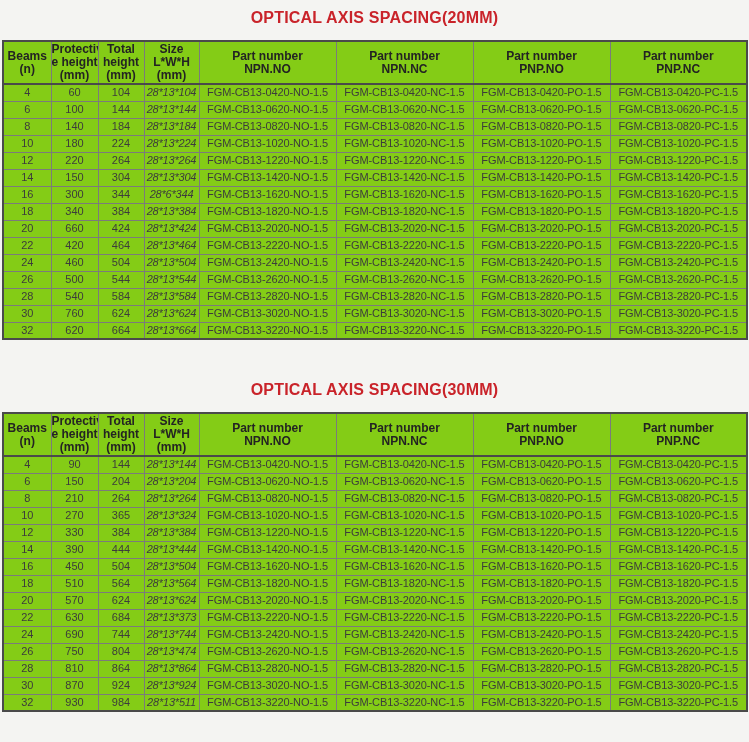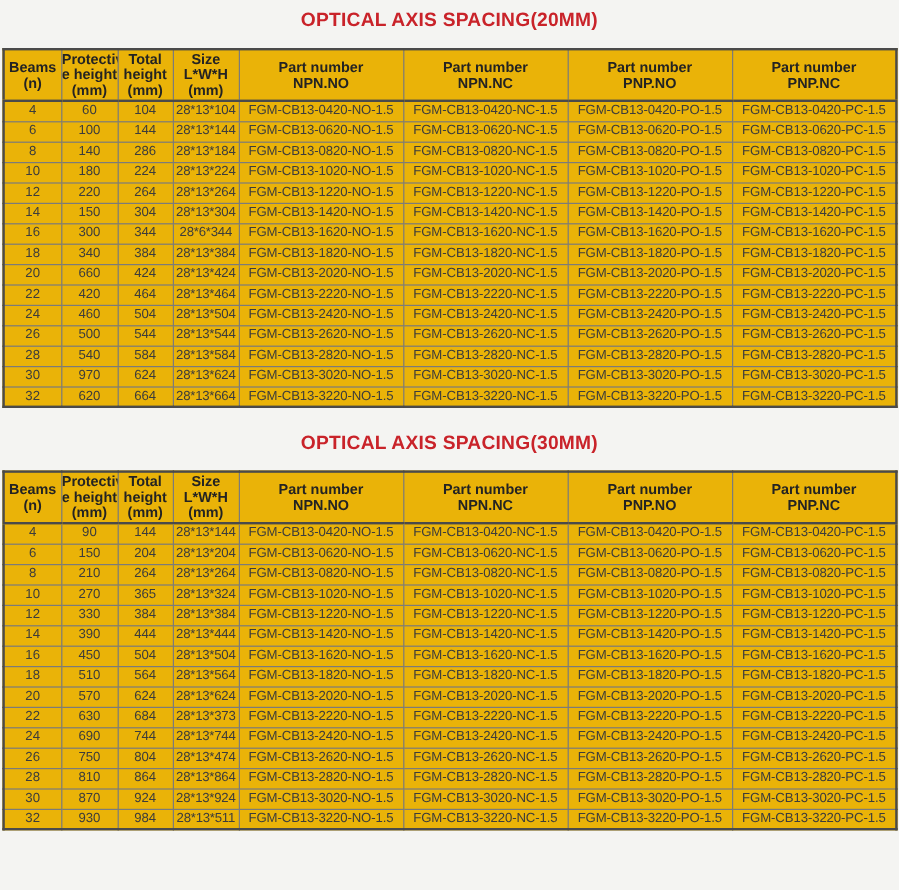--- a/index.html
+++ b/index.html
@@ -14,28 +14,28 @@
   .table-section { width: 749px; }
   .table-title {
     text-align: center;
     font-size: 16px;
     font-weight: bold;
     color: #c9232a;
     letter-spacing: 0.2px;
     margin: 2px 0 12px 0;
     line-height: 20px;
   }
-  .table-section.second .table-title { margin-top: 20px; }
+  .table-section.second .table-title { margin-top: 40px; }
   table.spec-table {
     margin-left: 2px;
     width: 745px;
     border-collapse: collapse;
     table-layout: fixed;
     border: 2px solid #4a4a4a;
-    background: #eab308;
+    background: #84cc16;
   }
   table.spec-table th, table.spec-table td {
     border: 1px solid #7b7b7b;
     text-align: center;
     vertical-align: middle;
     color: #3c3c3c;
     overflow: hidden;
   }
   table.spec-table thead th {
     height: 42px;
@@ -48,21 +48,21 @@
     padding: 1px 0;
   }
   table.spec-table tbody td {
     height: 17px;
     font-size: 11px;
     line-height: 15px;
     padding: 0;
   }
   
   .c0, .c1, .c2 { font-size: 11.5px; }
-  td.c3 { font-size: 10.5px; letter-spacing: -0.2px; }
+  td.c3 { font-size: 10.5px; letter-spacing: -0.2px; font-style: italic; }
   td.c4, td.c5, td.c6, td.c7 { font-size: 11px; letter-spacing: -0.1px; color: #424242; }
   col.col-beams  { width: 48px; }
   col.col-prot   { width: 47px; }
   col.col-total  { width: 46px; }
   col.col-size   { width: 55px; }
   col.col-part   { width: 137px; }
 </style>
 </head>
 <body>
 
@@ -121,21 +121,21 @@
             <td class="c2">144</td>
             <td class="c3">28*13*144</td>
             <td class="c4">FGM-CB13-0620-NO-1.5</td>
             <td class="c5">FGM-CB13-0620-NC-1.5</td>
             <td class="c6">FGM-CB13-0620-PO-1.5</td>
             <td class="c7">FGM-CB13-0620-PC-1.5</td>
           </tr>
           <tr>
             <td class="c0">8</td>
             <td class="c1">140</td>
-            <td class="c2">286</td>
+            <td class="c2">184</td>
             <td class="c3">28*13*184</td>
             <td class="c4">FGM-CB13-0820-NO-1.5</td>
             <td class="c5">FGM-CB13-0820-NC-1.5</td>
             <td class="c6">FGM-CB13-0820-PO-1.5</td>
             <td class="c7">FGM-CB13-0820-PC-1.5</td>
           </tr>
           <tr>
             <td class="c0">10</td>
             <td class="c1">180</td>
             <td class="c2">224</td>
@@ -230,21 +230,21 @@
             <td class="c1">540</td>
             <td class="c2">584</td>
             <td class="c3">28*13*584</td>
             <td class="c4">FGM-CB13-2820-NO-1.5</td>
             <td class="c5">FGM-CB13-2820-NC-1.5</td>
             <td class="c6">FGM-CB13-2820-PO-1.5</td>
             <td class="c7">FGM-CB13-2820-PC-1.5</td>
           </tr>
           <tr>
             <td class="c0">30</td>
-            <td class="c1">970</td>
+            <td class="c1">760</td>
             <td class="c2">624</td>
             <td class="c3">28*13*624</td>
             <td class="c4">FGM-CB13-3020-NO-1.5</td>
             <td class="c5">FGM-CB13-3020-NC-1.5</td>
             <td class="c6">FGM-CB13-3020-PO-1.5</td>
             <td class="c7">FGM-CB13-3020-PC-1.5</td>
           </tr>
           <tr>
             <td class="c0">32</td>
             <td class="c1">620</td>

